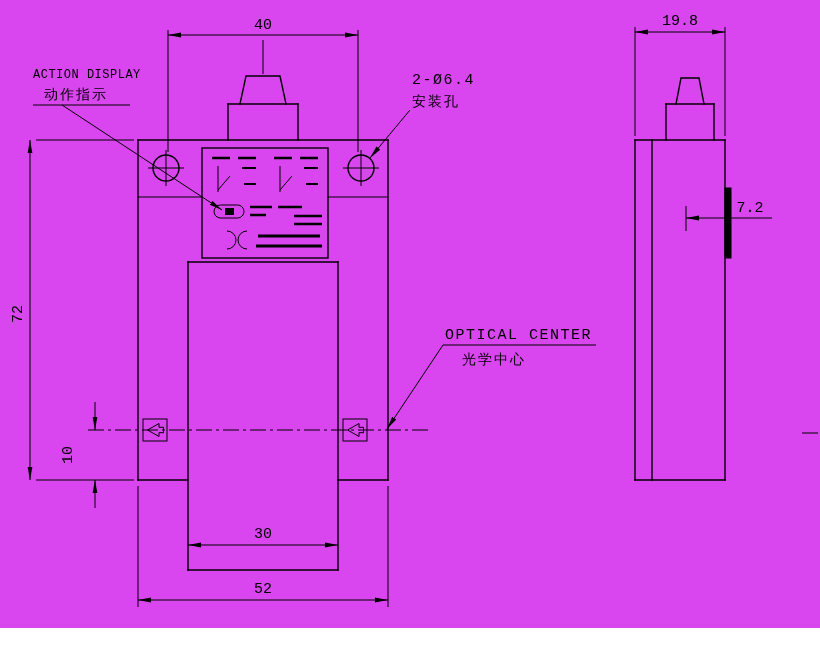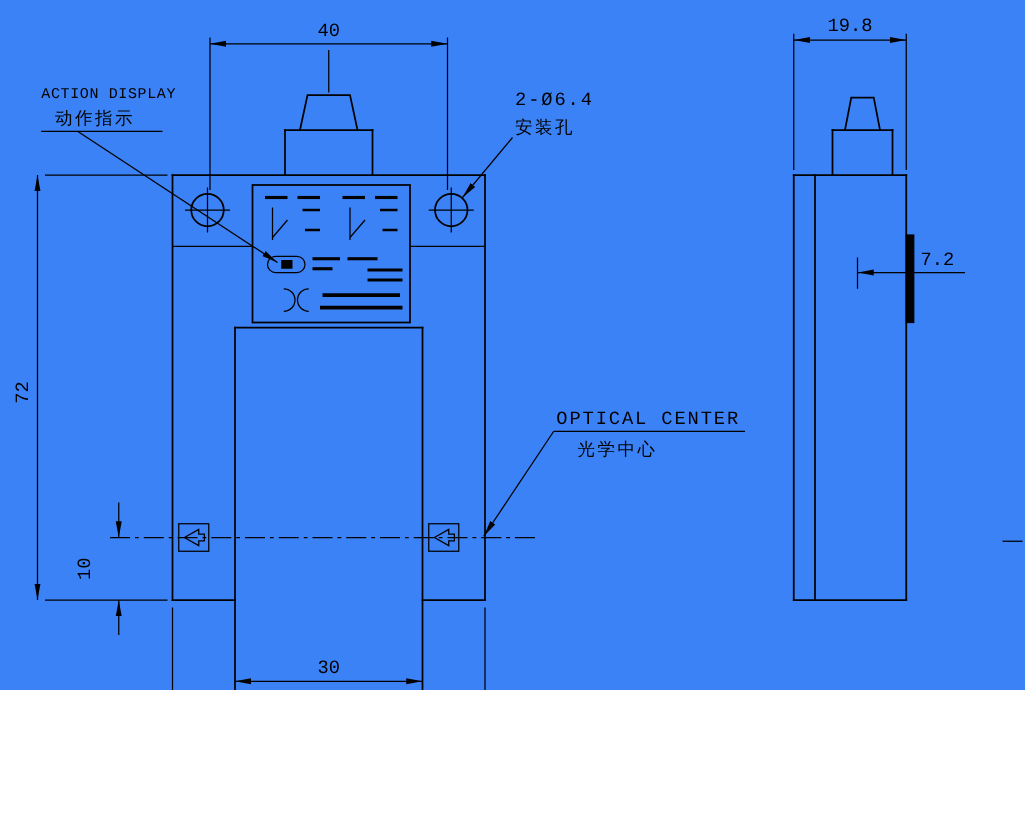--- a/index.html
+++ b/index.html
@@ -1,16 +1,16 @@
 <!DOCTYPE html>
 <html><head>
 <meta charset="utf-8">
 <style>
   html,body{margin:0;padding:0;background:#ffffff;}
-  .canvas{position:relative;width:820px;height:552px;background:#3b82f6;overflow:hidden;}
+  .canvas{position:relative;width:820px;height:628px;background:#d946ef;overflow:hidden;}
   svg{display:block;}
   .obj{stroke:#000;stroke-width:1.4;fill:none;stroke-linecap:square;}
   .thin{stroke:#000;stroke-width:1;fill:none;}
   .cline{stroke:#000;stroke-width:1;fill:none;stroke-dasharray:16 4 3 4;}
   .bar{stroke:#000;stroke-linecap:butt;}
   .dimtxt{font-family:"Liberation Mono","DejaVu Sans Mono",monospace;font-size:15px;fill:#000;}
   .anntxt{font-family:"Liberation Mono","DejaVu Sans Mono",monospace;font-size:12px;fill:#000;letter-spacing:0.5px;}
   .anntxt2{font-family:"Liberation Mono","DejaVu Sans Mono",monospace;font-size:15px;fill:#000;letter-spacing:1.5px;}
   .zh{font-family:"Liberation Sans","DejaVu Sans",sans-serif;font-size:14px;fill:#000;letter-spacing:2px;}
 </style>

